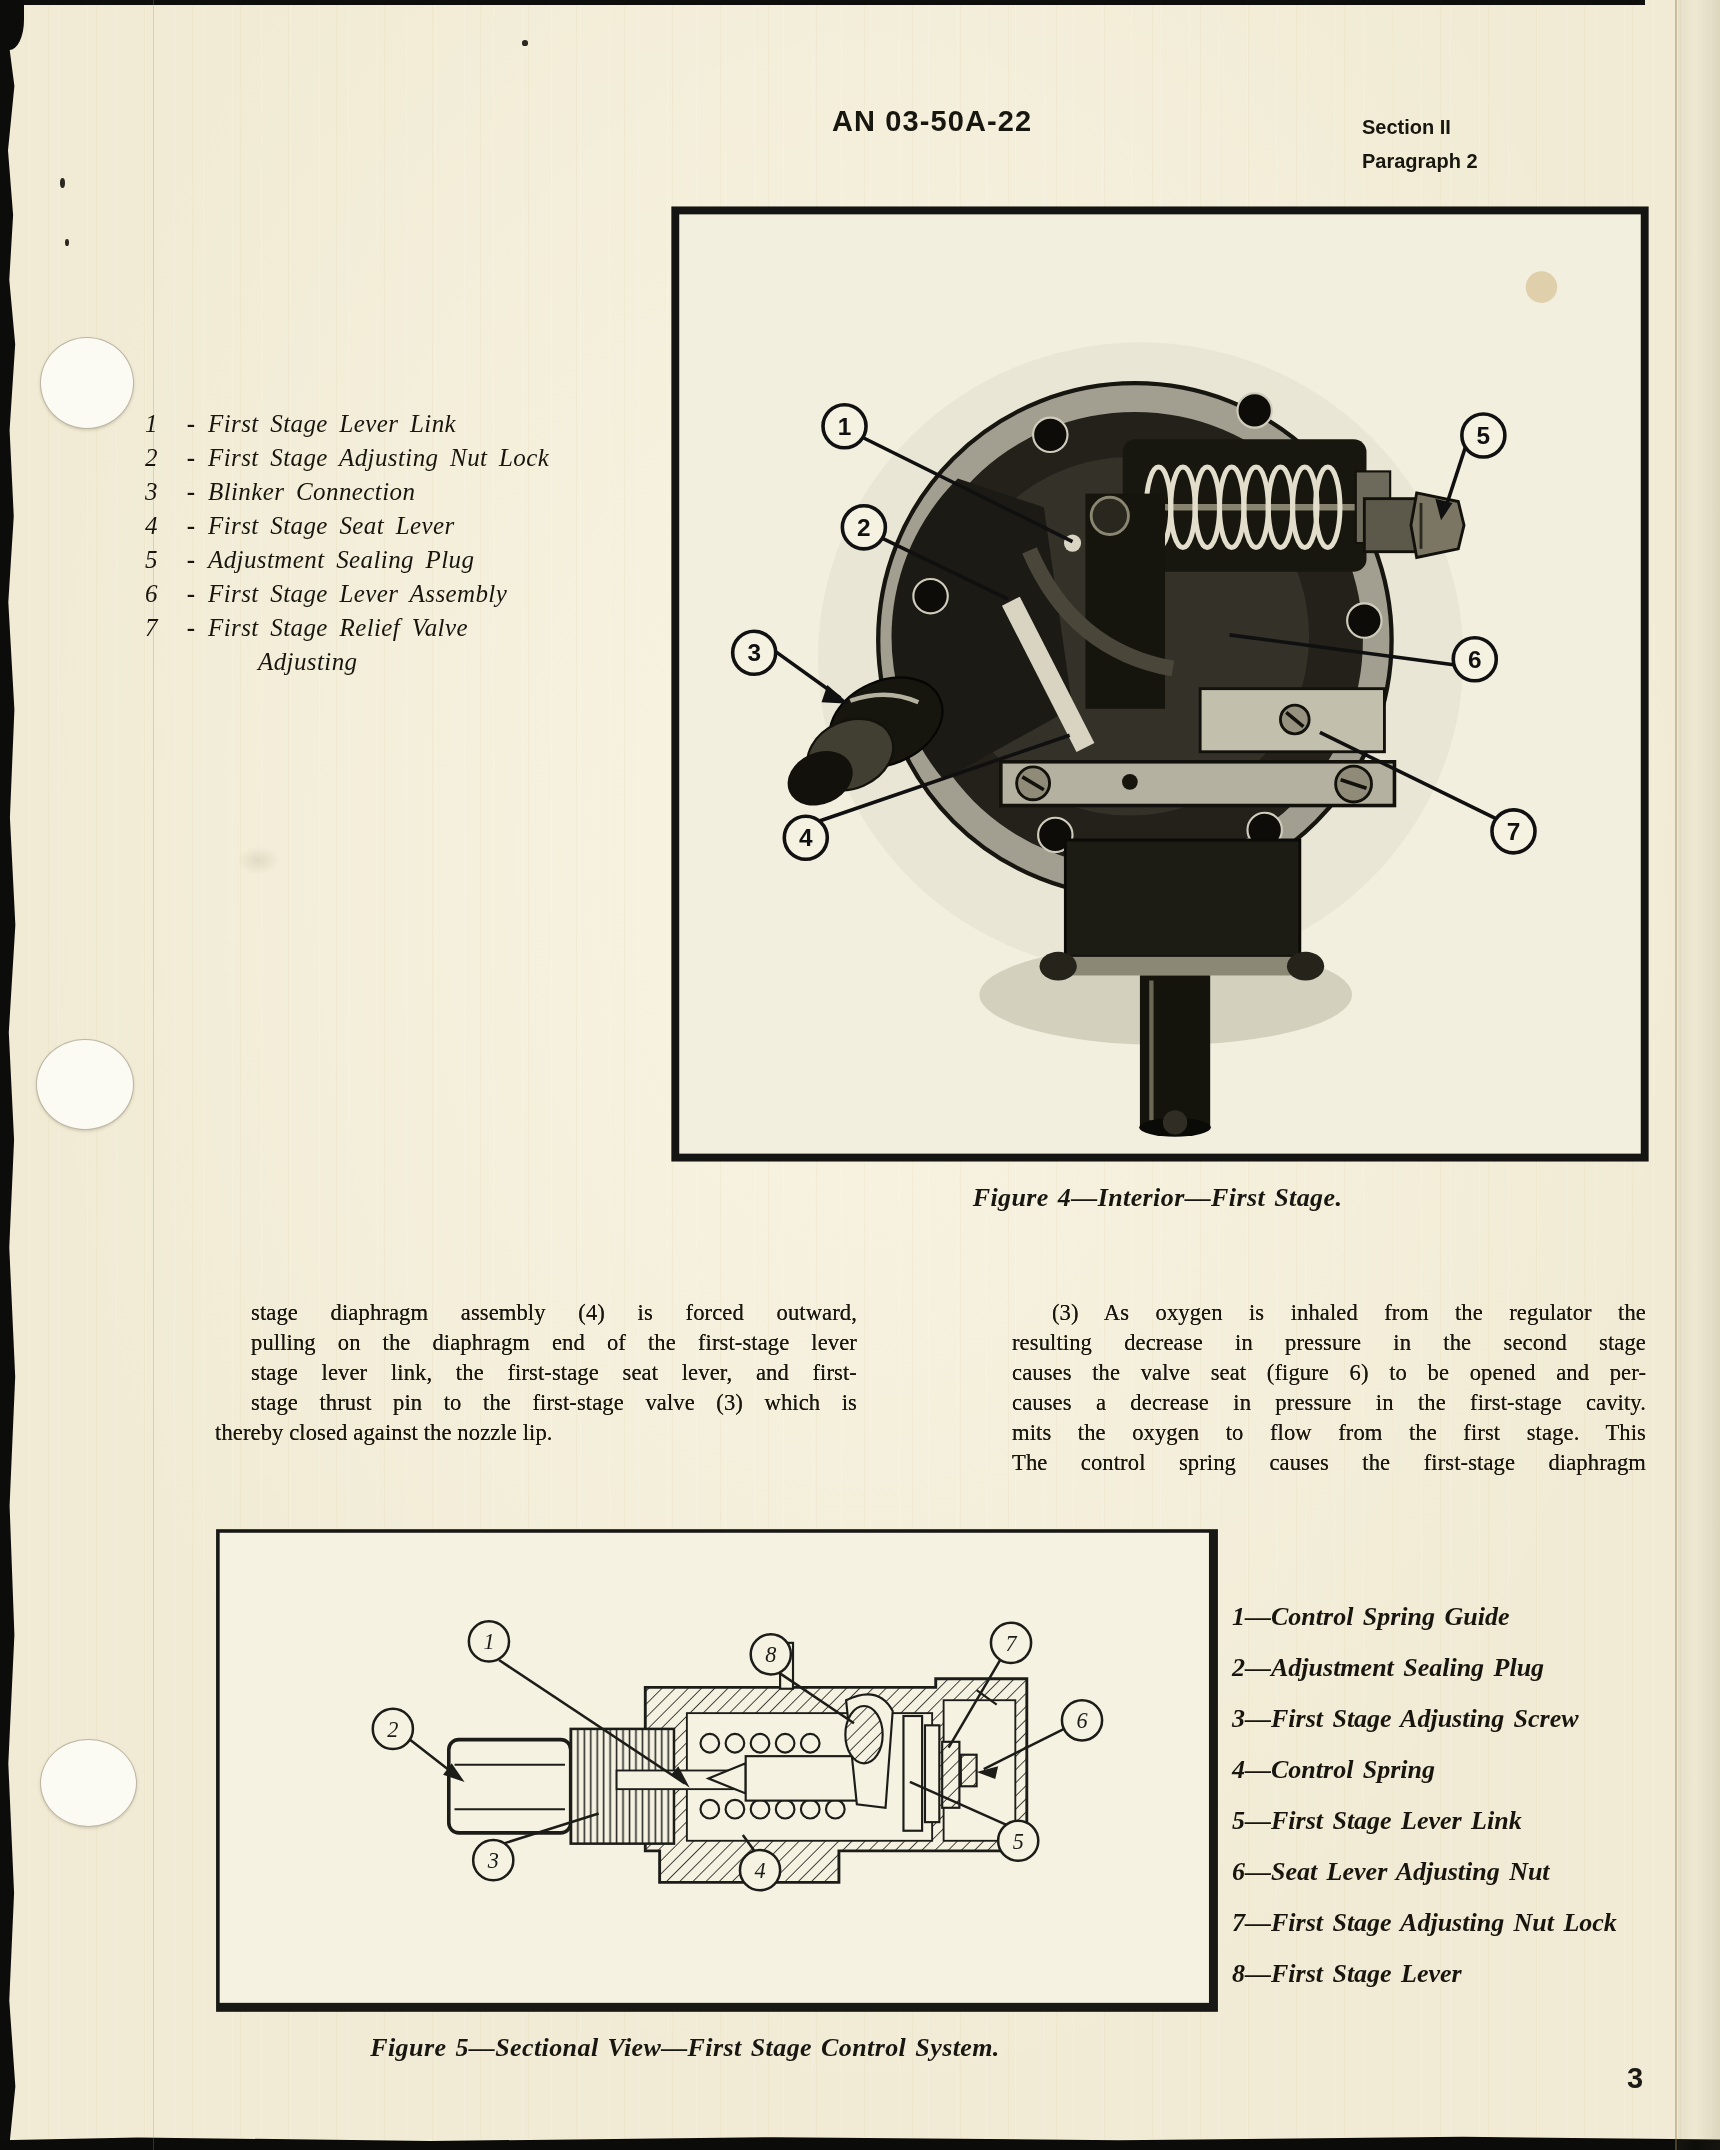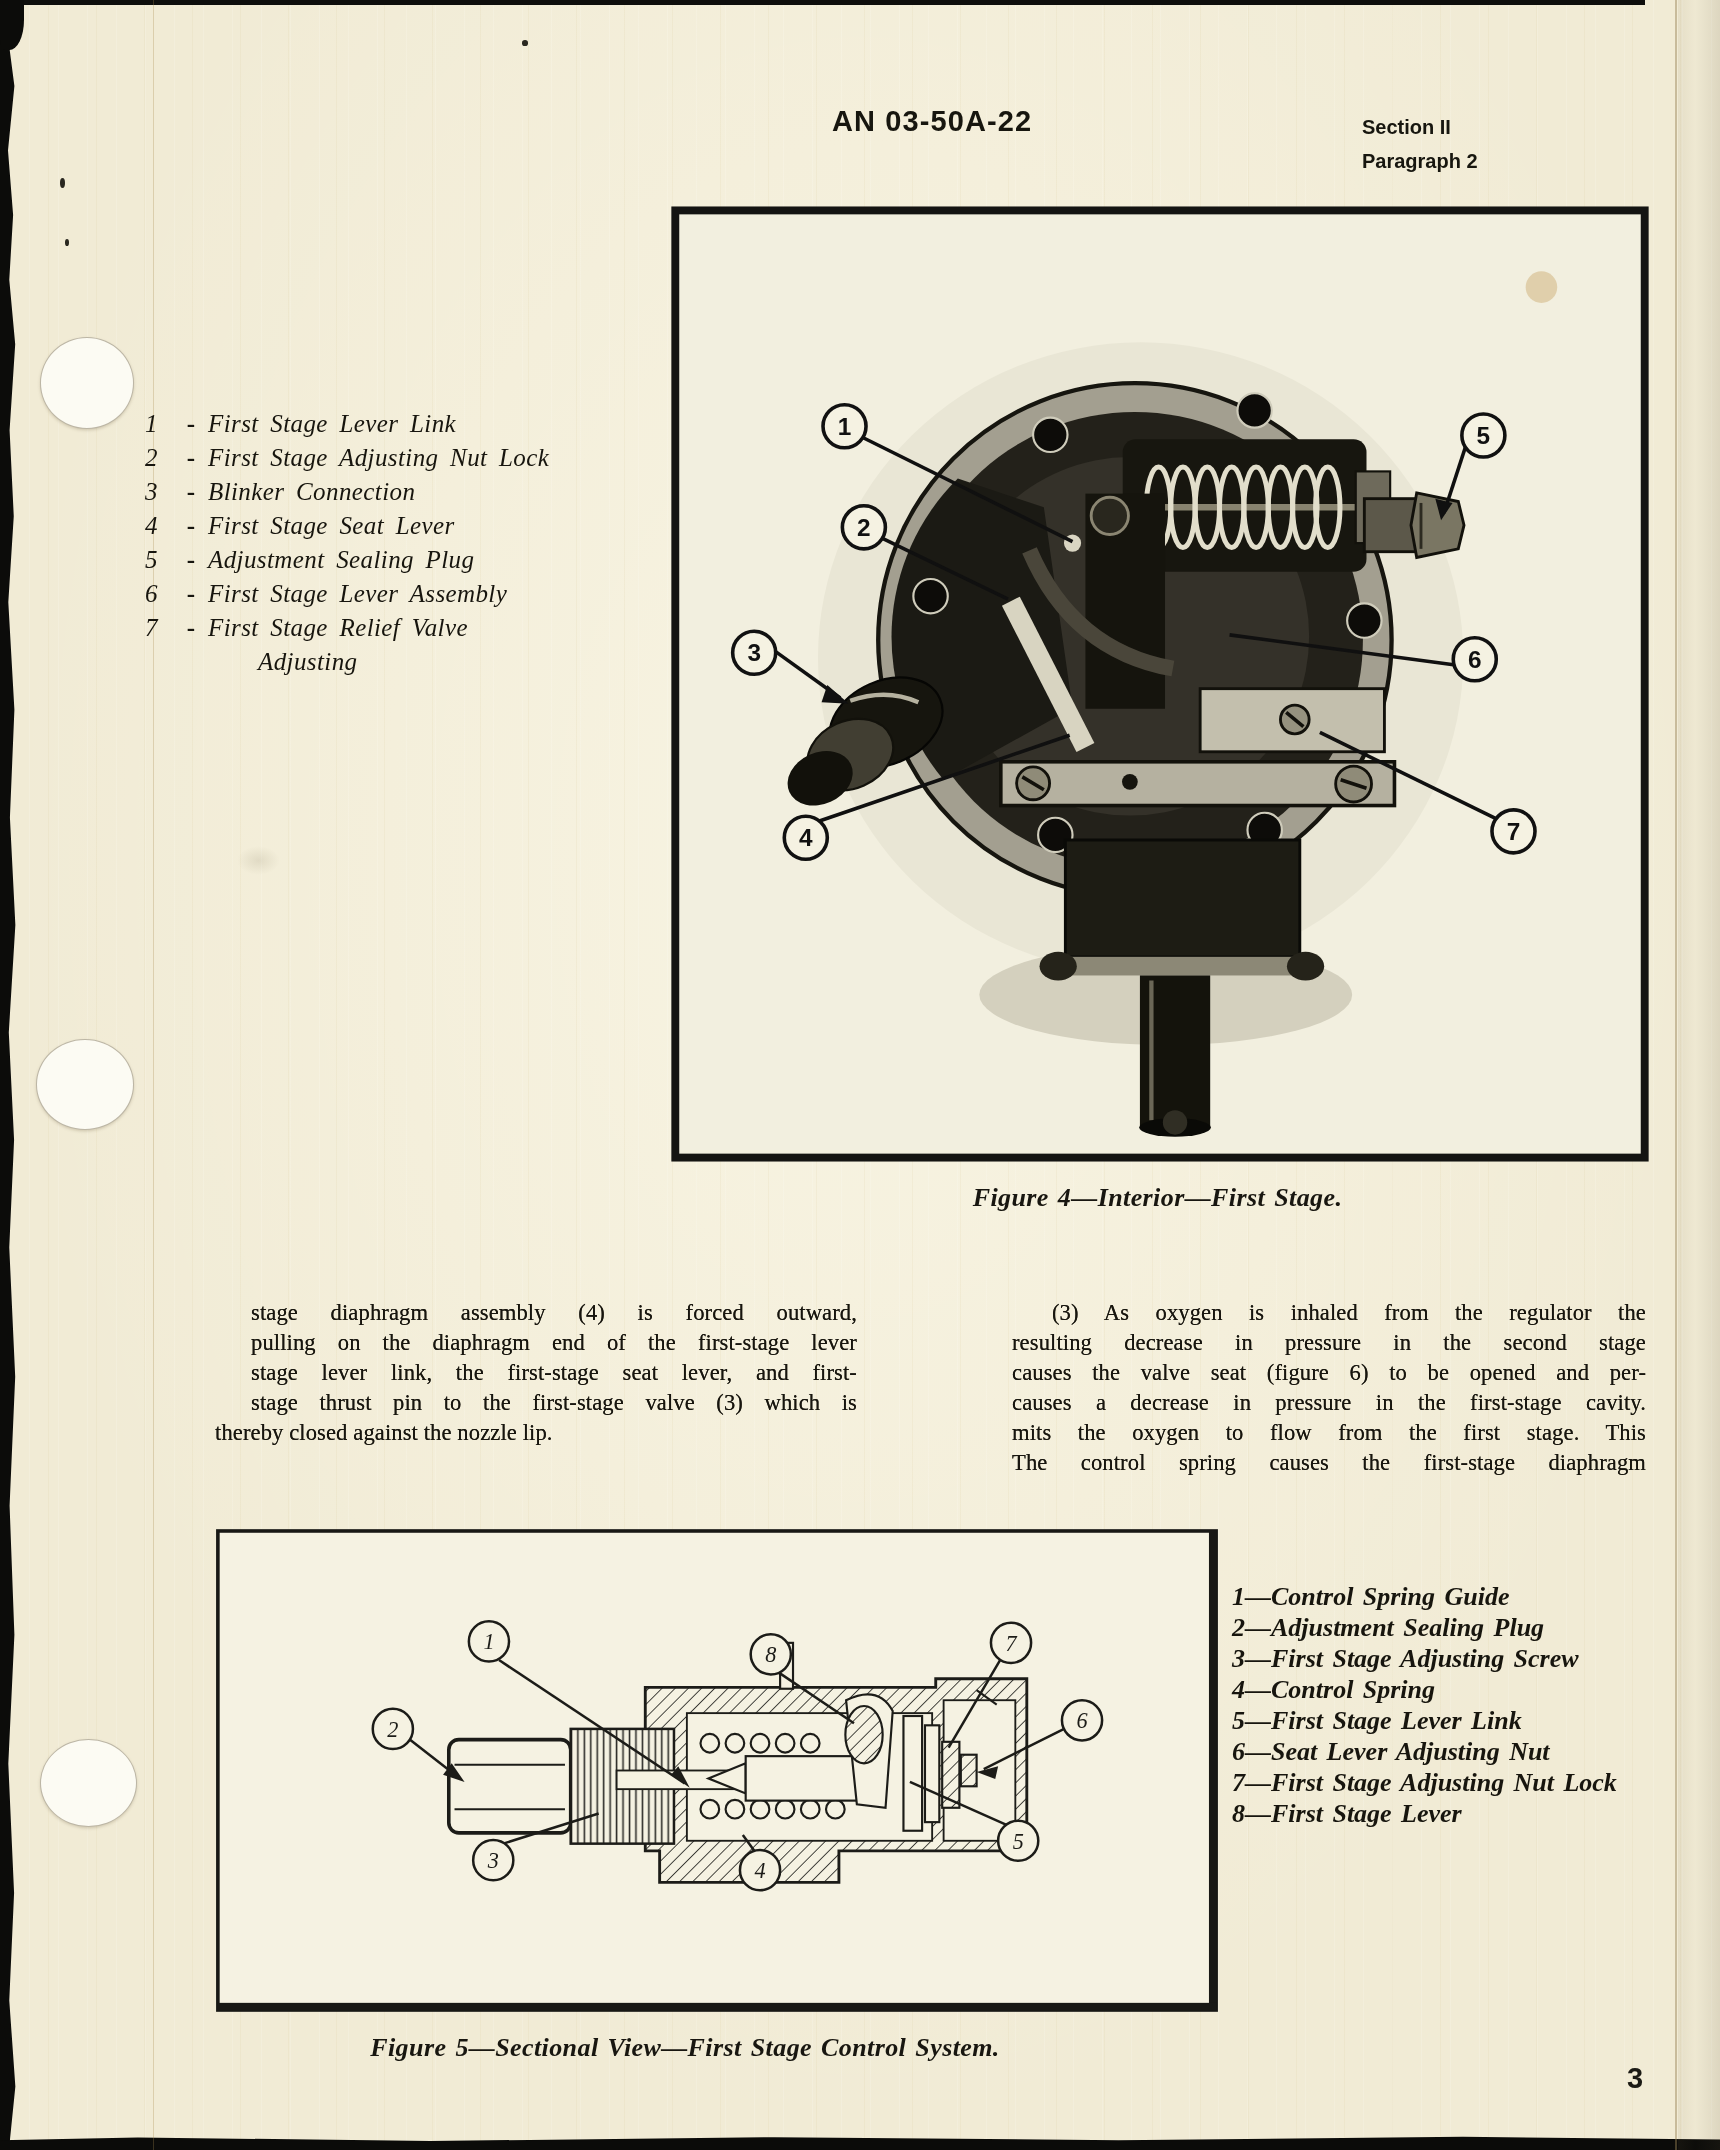--- a/index.html
+++ b/index.html
@@ -45,21 +45,21 @@
 
   
   .col{position:absolute;font-size:22.6px;line-height:30px;color:#17150e;letter-spacing:0.1px;text-shadow:0 0 0.4px rgba(23,21,14,.85);}
   .bl{text-align:justify;text-align-last:justify;margin-left:36px;}
   .bl-last{text-align:left;}
   .indent{text-indent:40px;font-family:Liberation Serif, serif;}
 
   
   .legend{position:absolute;left:1232px;top:1581px;width:459px;font-style:italic;font-weight:bold;
     font-size:26px;line-height:31px;color:#17150e;word-spacing:2.9px;}
-  .legend-row{white-space:nowrap;}
+  .legend-row{white-space:nowrap;margin-top:20px;}
 
   .page-number{position:absolute;left:1627px;top:2062px;font-family:"Liberation Sans","DejaVu Sans",sans-serif;
     font-weight:bold;font-size:29px;color:#1b1a14;}
 
   .speck{position:absolute;background:#2a2820;border-radius:50%;}
 </style>
 </head>
 <body>
 
 <div class="page">

